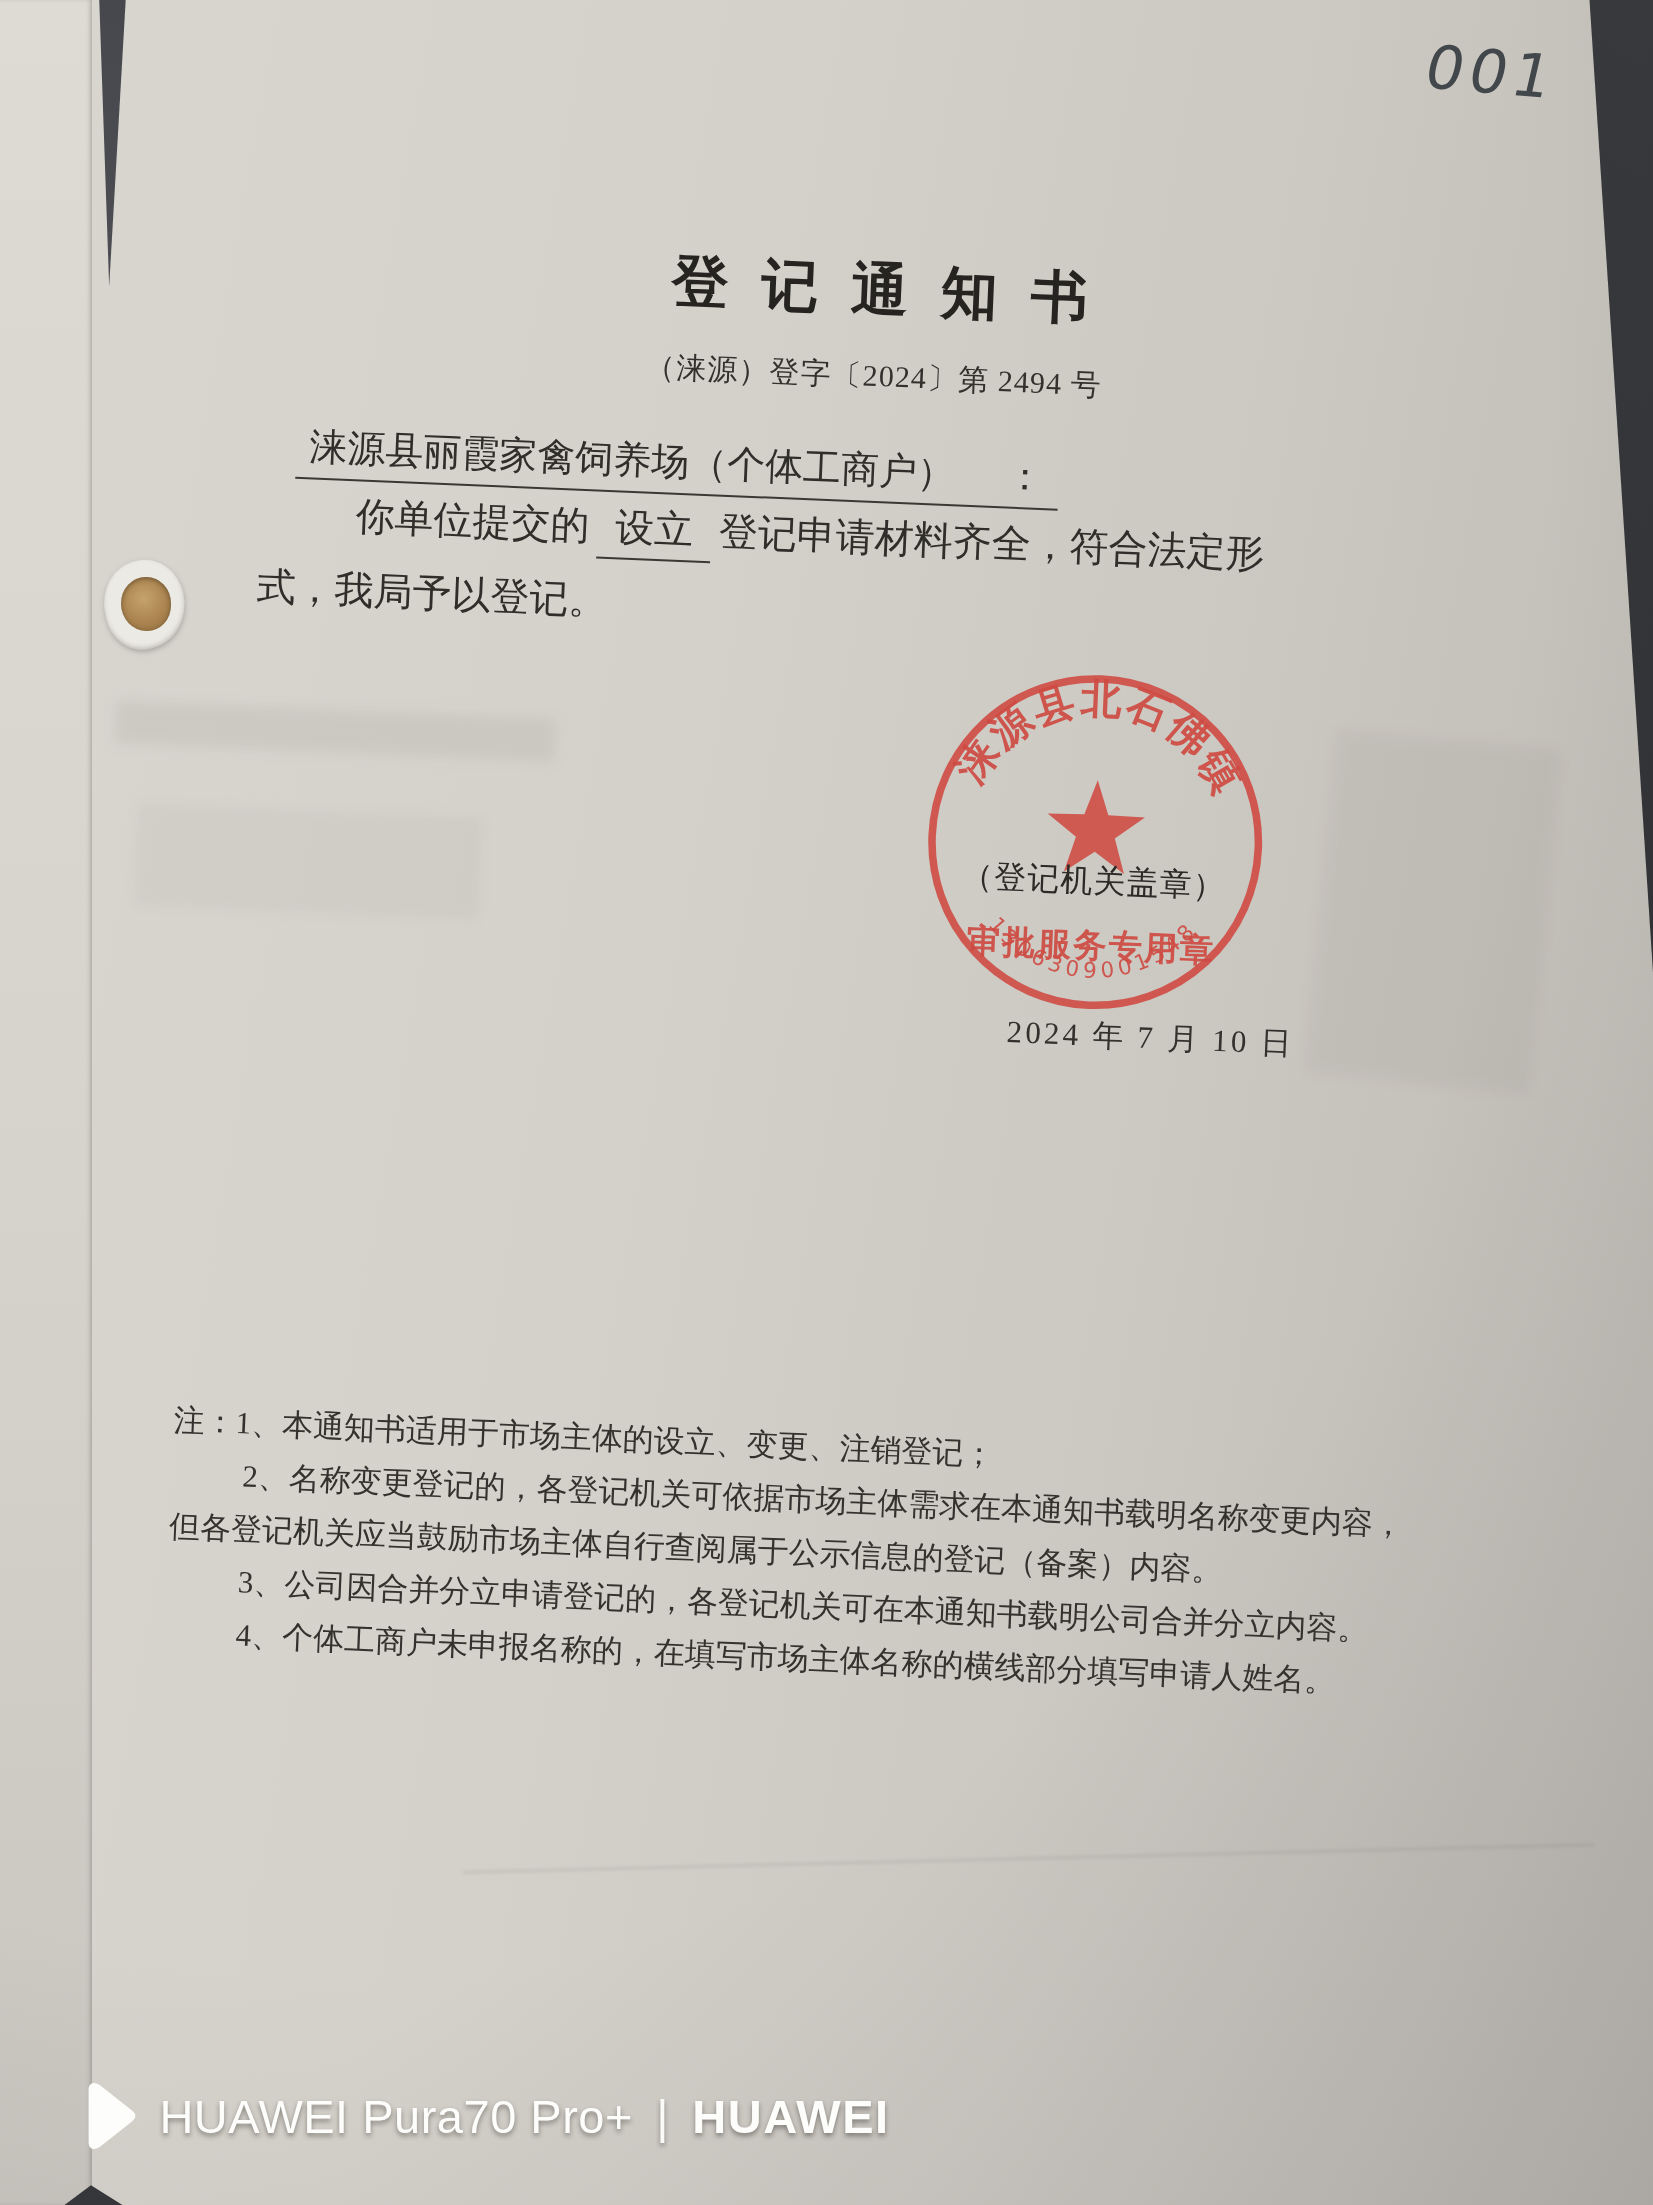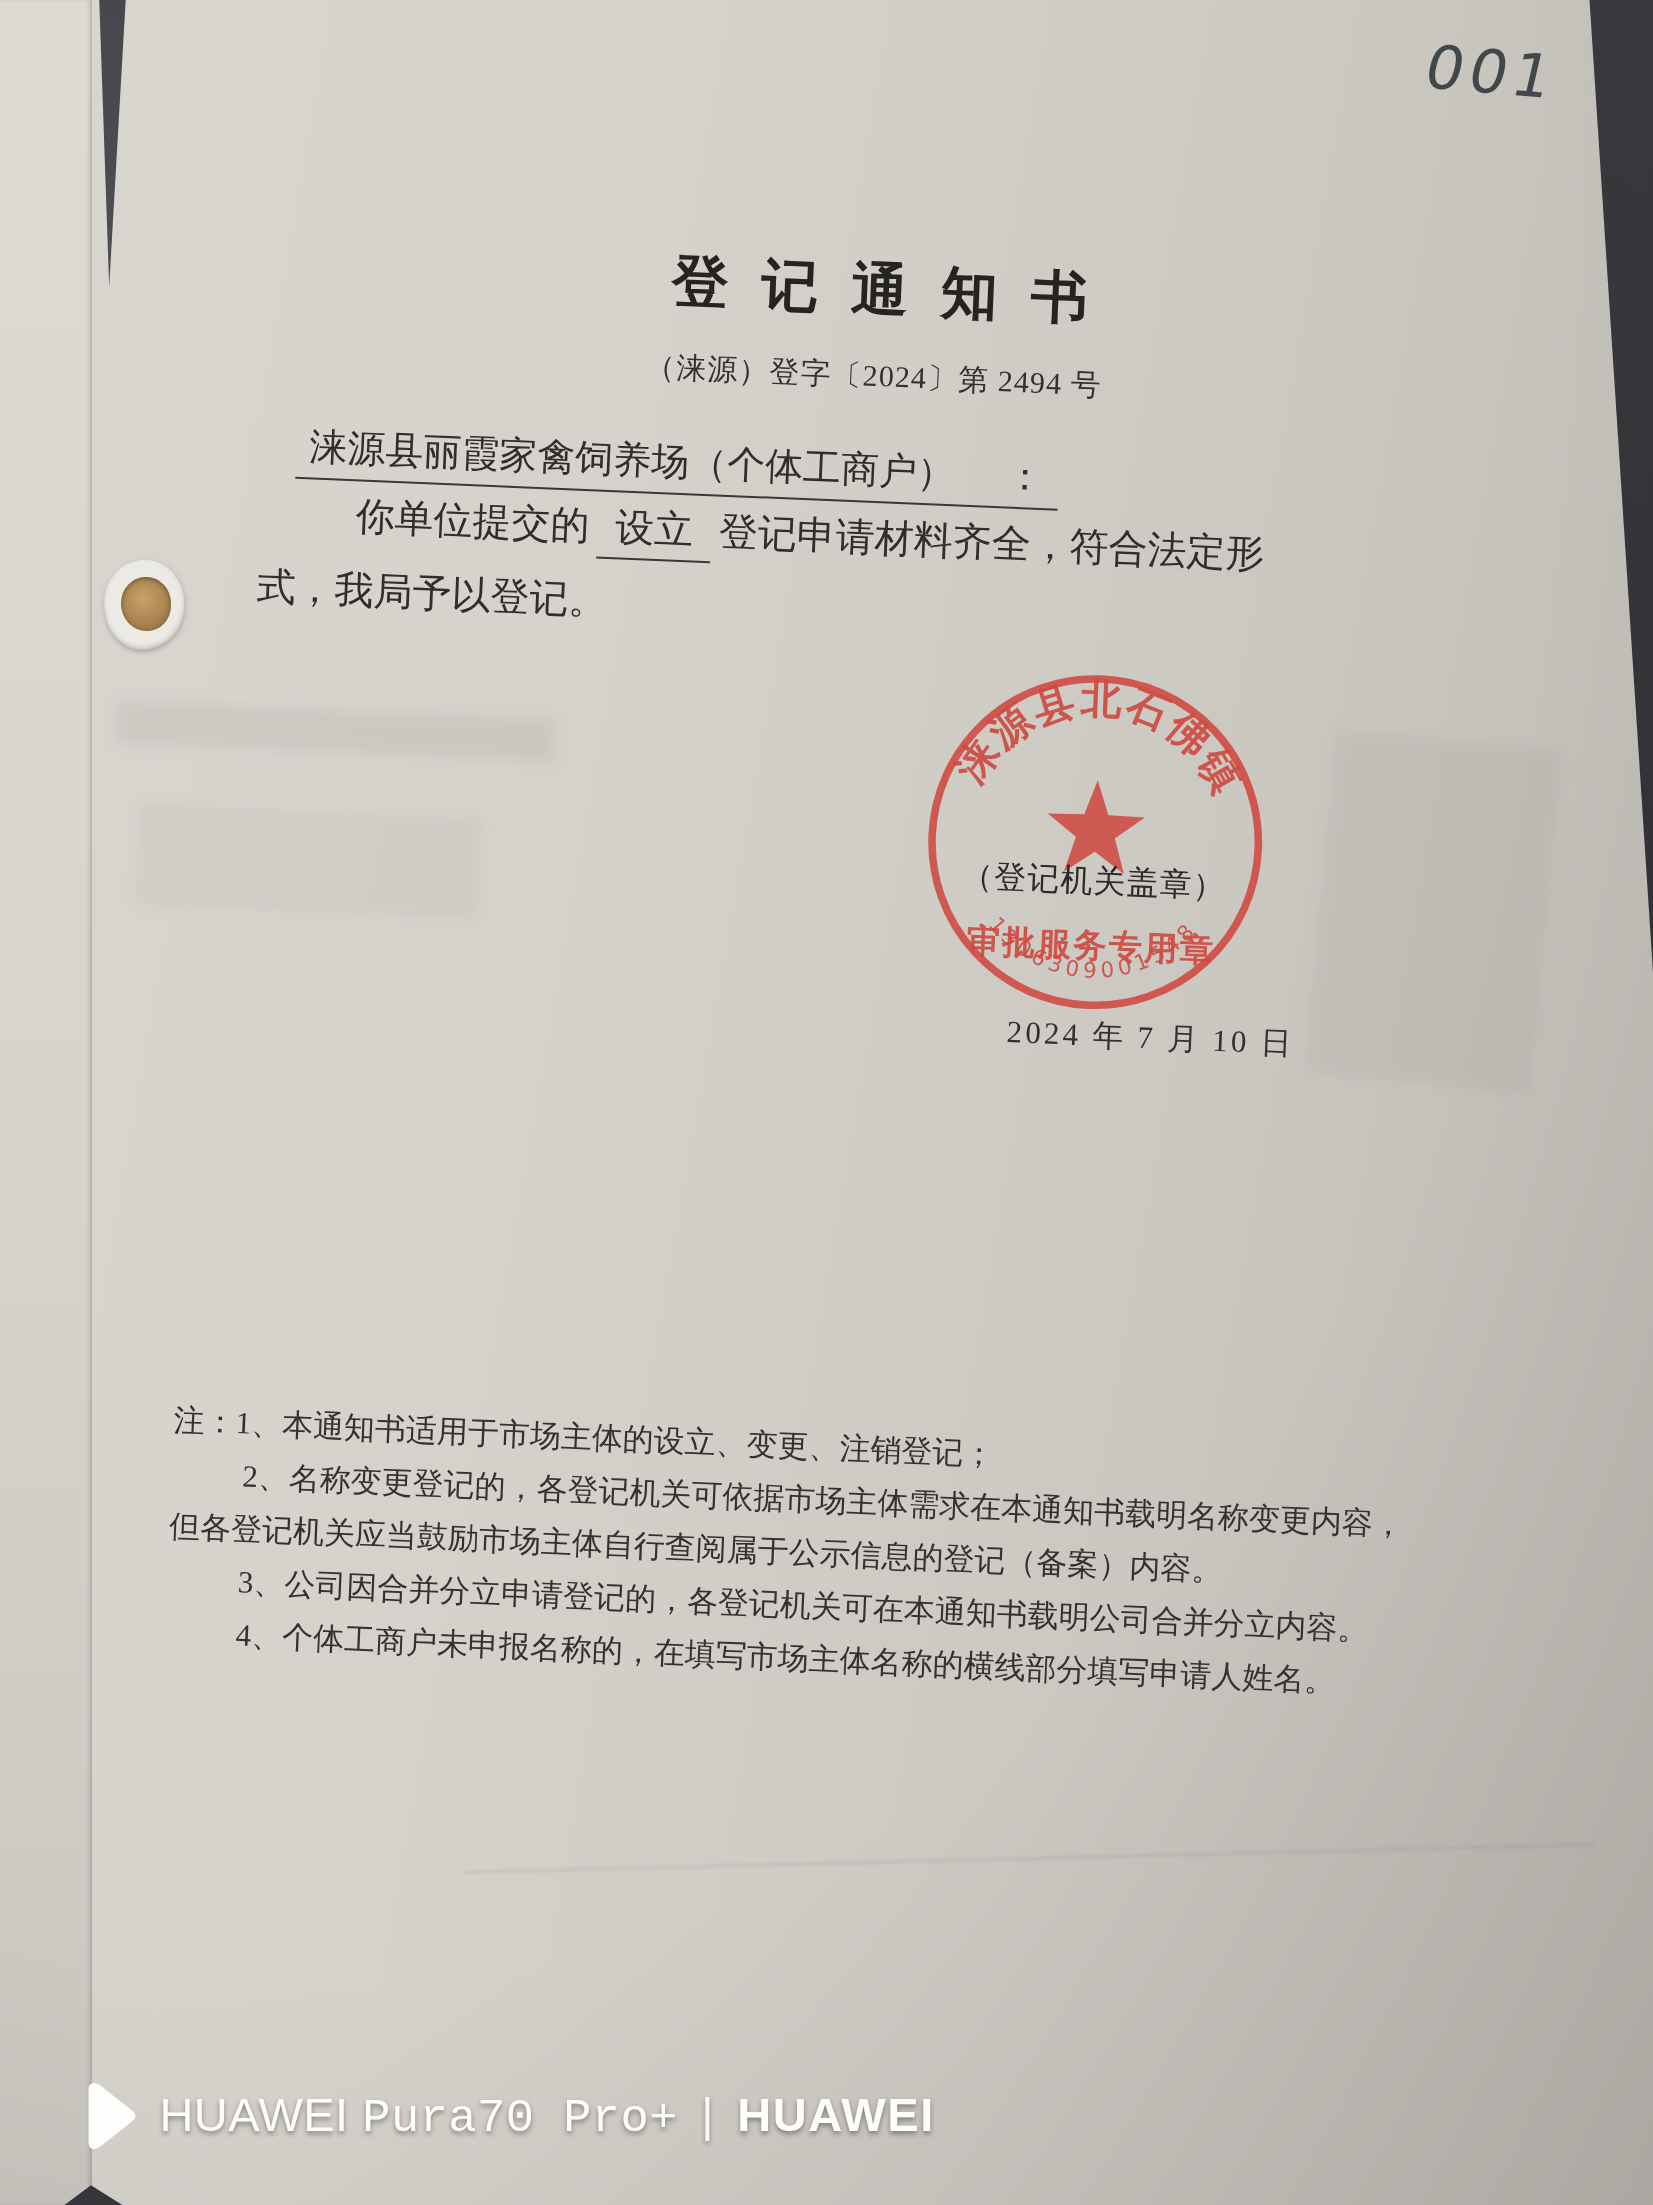--- a/index.html
+++ b/index.html
@@ -59,21 +59,21 @@
   .note-label{display:inline;}
   
   .pagenum{left:1426px;top:37px;font-family:"DejaVu Sans", sans-serif;font-size:60px;
     color:#42474c;transform:rotate(5deg) skewX(-8deg);letter-spacing:5.4px;font-weight:400;}
   
   .wm{left:80px;top:2079px;display:flex;align-items:center;gap:19.4px;
     font-family:"Liberation Sans", sans-serif;color:#fdfdfb;
     text-shadow:0 2.7px 4.8px rgba(40,36,32,.45);white-space:nowrap;}
   .wm-text{font-size:47px;letter-spacing:0.5px;}
   .wm-brand{font-weight:400;}
-  .wm-model{font-weight:400;font-family:Liberation Mono, monospace;}
+  .wm-model{font-weight:400;}
   .wm-sep{font-weight:300;margin:0 9.7px;opacity:.95;}
   .wm-xmage{font-weight:600;letter-spacing:1.6px;}
   .seal-red-text{font-family:"DejaVu Sans", sans-serif;font-weight:700;}
 </style>
 </head>
 <body>
 
 <div id="canvas">
 
   <div class="abs left-strip"></div>

